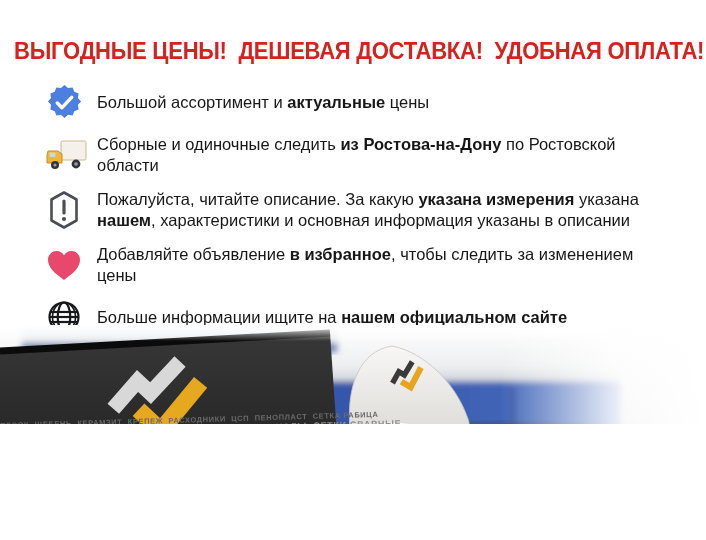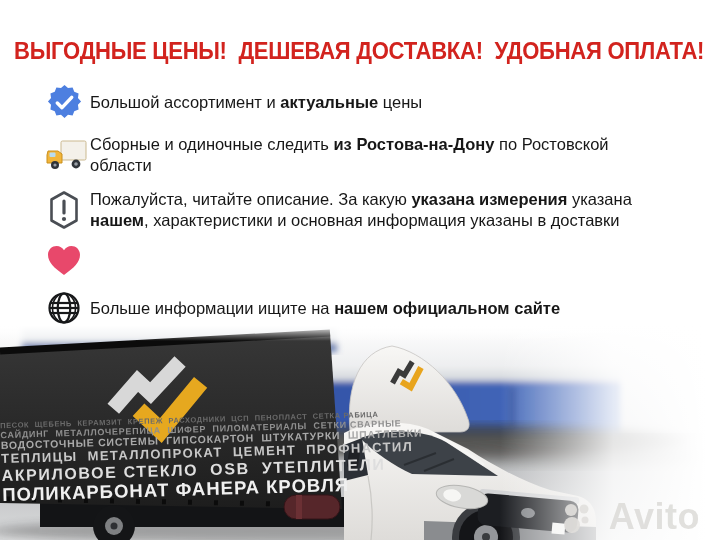--- a/index.html
+++ b/index.html
@@ -1,27 +1,27 @@
 <!DOCTYPE html>
 <html><head>
 <meta charset="utf-8">
 <style>
   html,body{margin:0;padding:0;background:#fff;}
-  .canvas{position:relative;width:706px;height:540px;overflow:hidden;background:#ffffff;
+  .canvas{position:relative;width:706px;height:424px;overflow:hidden;background:#ffffff;
           font-family:"Liberation Sans",sans-serif;}
   
   .headline{position:absolute;top:38px;left:0;right:0;text-align:center;
             font-size:23px;font-weight:800;color:#d2231e;white-space:pre;
             letter-spacing:-0.3px;transform:scaleX(0.96);transform-origin:center;}
   
   .bullets{position:absolute;top:84px;left:46px;right:32px;display:flex;
            flex-direction:column;gap:13px;}
   .row{display:flex;align-items:center;}
   .ic{flex:0 0 44px;width:44px;display:flex;justify-content:flex-start;align-items:center;}
-  .txt{font-size:16.5px;line-height:21px;color:#171717;}
+  .txt{font-size:16.5px;line-height:21px;color:#171717;margin-left:7px;}
   .seg-b{font-weight:bold;}
   .seg-i{}
   
   .photo{position:absolute;left:0;top:325px;width:706px;height:215px;overflow:hidden;}
   .scene{position:absolute;left:0;top:0;width:706px;height:215px;display:block;}
   .box-text{position:absolute;left:0;top:92px;width:346px;text-align:center;
             transform:rotate(-1.7deg);transform-origin:50% 0;font-weight:bold;}
   .box-text div{white-space:pre;line-height:1.12;}
   .tl1{font-size:7.5px;color:#6a6a6a;letter-spacing:0.6px;}
   .tl2{font-size:9px;color:#8f8f8f;letter-spacing:0.7px;}
@@ -69,29 +69,30 @@
     </div>
 
     <div class="row">
       <span class="ic">
         <svg width="36" height="40" viewBox="0 0 36 40">
           <path fill="none" stroke="#4a4e54" stroke-width="2.6" stroke-linejoin="round" d="M18 2.5l12.5 7v21L18 37.5l-12.5-7v-21z"></path>
           <line x1="18" y1="11" x2="18" y2="23" stroke="#4a4e54" stroke-width="3.2" stroke-linecap="round"></line>
           <circle cx="18" cy="29" r="2.1" fill="#4a4e54"></circle>
         </svg>
       </span>
-      <div class="txt"><span>Пожалуйста, читайте описание. За какую </span><span class="seg-b">указана измерения</span><span> указана </span><span class="seg-b">нашем</span><span>, характеристики и основная информация указаны в доставки</span></div>
+      <div class="txt"><span>Пожалуйста, читайте описание. За какую </span><span class="seg-b">указана измерения</span><span> указана </span><span class="seg-b">нашем</span><span>, характеристики и основная информация указаны в описании</span></div>
     </div>
 
     <div class="row">
       <span class="ic">
         <svg width="36" height="33" viewBox="0 0 36 33">
           <path fill="#e8486b" d="M18 31C8 24 2 18 2 10.8 2 5.4 6.2 2 10.6 2 13.7 2 16.5 3.7 18 6.3 19.5 3.7 22.3 2 25.4 2 29.8 2 34 5.4 34 10.8 34 18 28 24 18 31z"></path>
         </svg>
       </span>
+      <div class="txt"><span>Добавляйте объявление </span><span class="seg-b">в избранное</span><span>, чтобы следить за изменением цены</span></div>
     </div>
 
 
     <div class="row">
       <span class="ic">
         <svg width="36" height="36" viewBox="0 0 36 36">
           <g fill="none" stroke="#17181a" stroke-width="2.2">
             <circle cx="18" cy="18" r="14.5"></circle>
             <ellipse cx="18" cy="18" rx="6.3" ry="14.5"></ellipse>
             <ellipse cx="18" cy="18" rx="11.5" ry="14.5" stroke-width="1.6"></ellipse>

